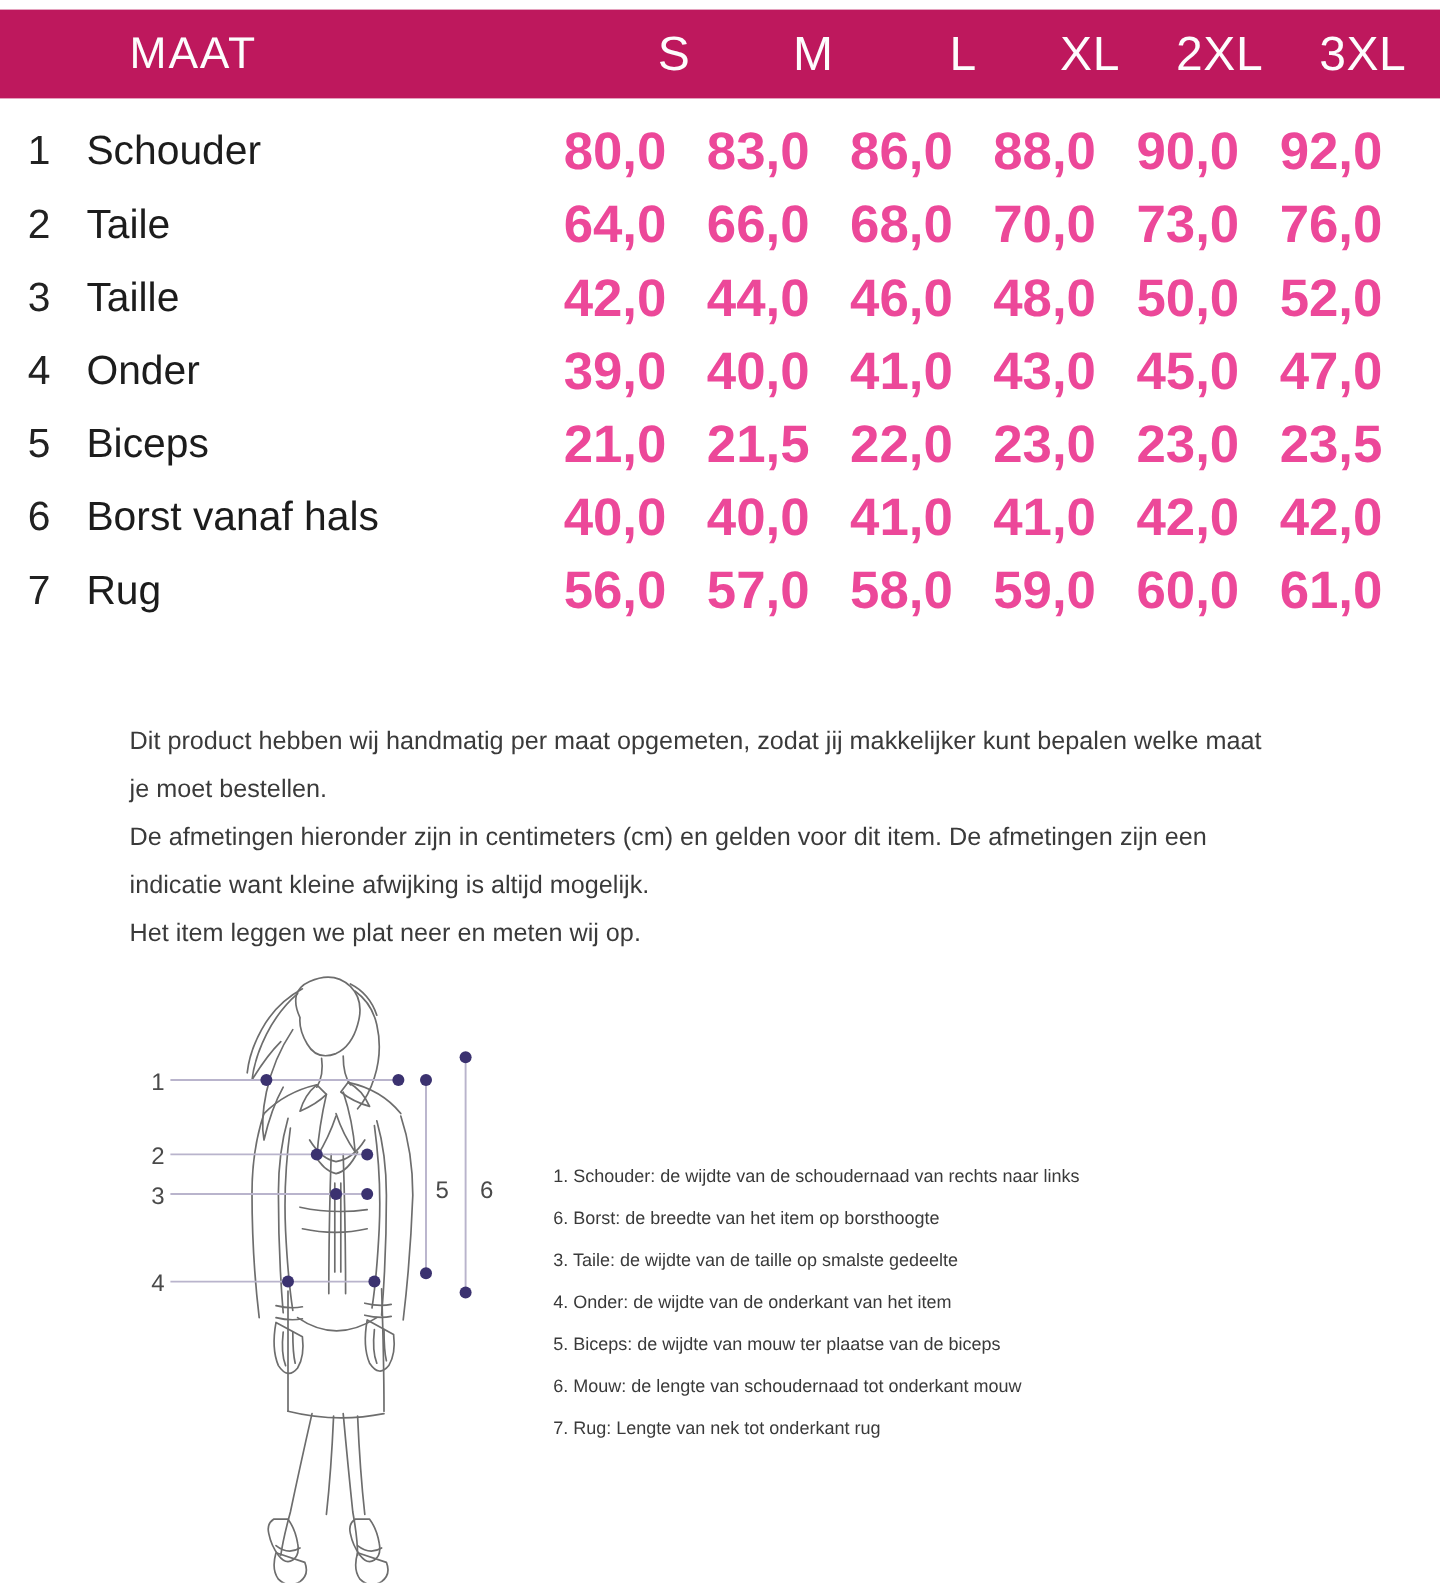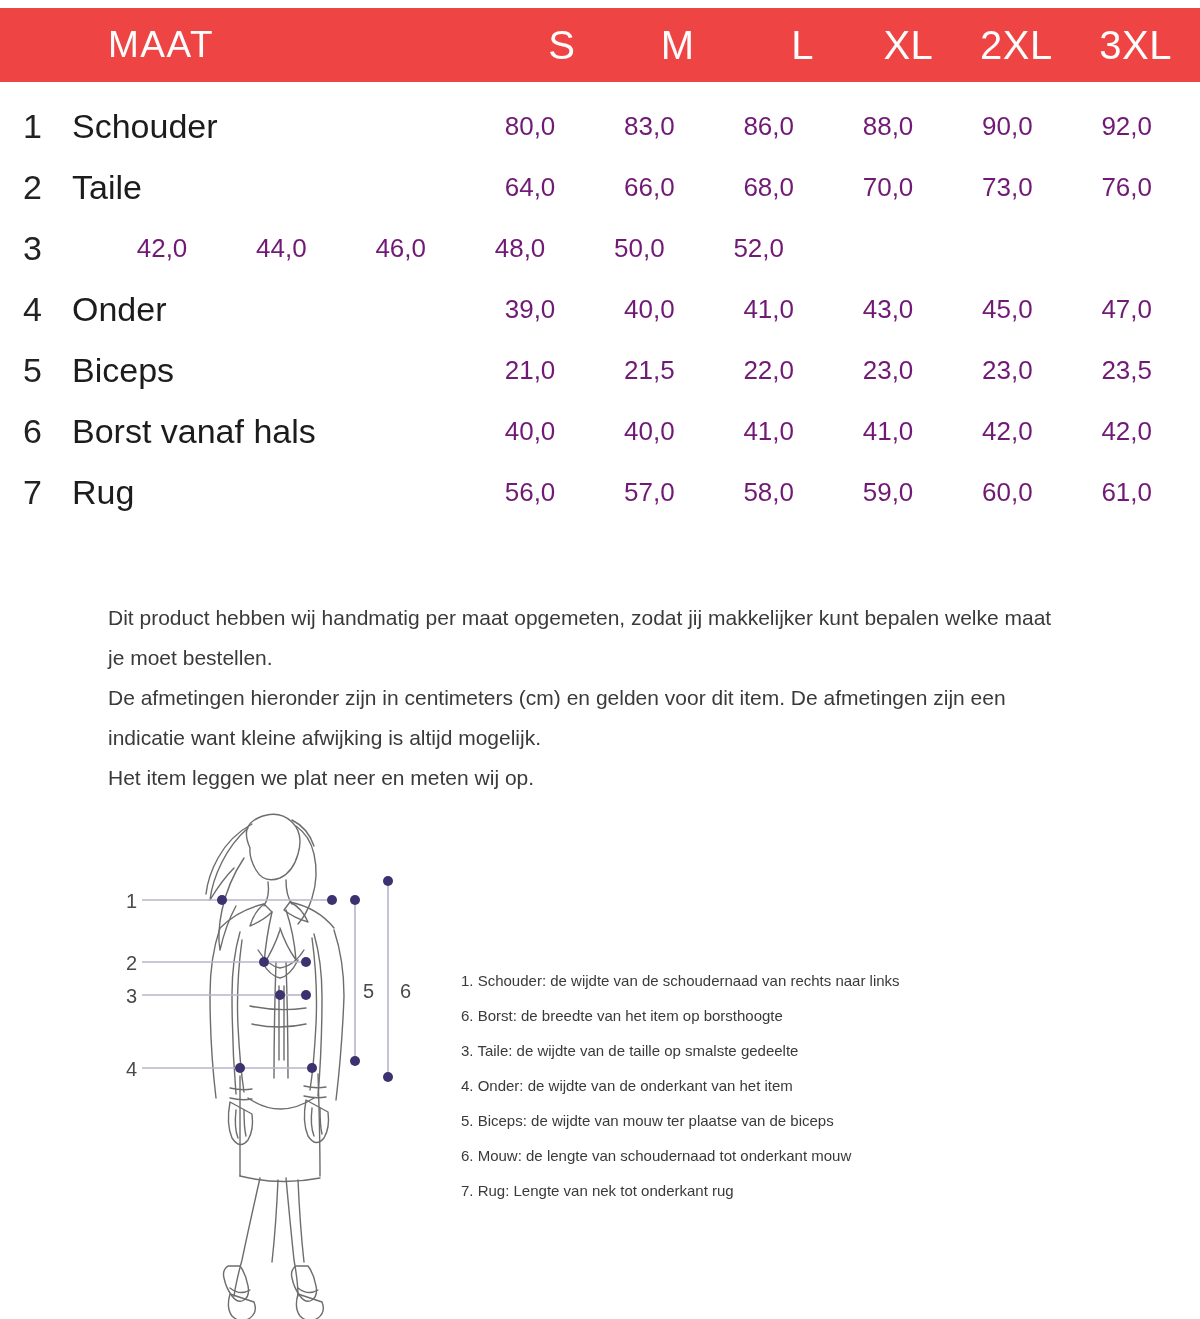--- a/index.html
+++ b/index.html
@@ -75,23 +75,23 @@
     font-weight: 300;
     color: #1c1c1c;
     white-space: nowrap;
   }
   .row-values {
     width: 716px;
     display: grid;
     grid-template-columns: repeat(6, 1fr);
   }
   .row-val {
-    font-size: 26px;
-    font-weight: 400;
-    color: #701a75;
+    font-size: 44px;
+    font-weight: 700;
+    color: #ec4899;
     text-align: right;
     padding-right: 4px;
   }
 
   
   .intro {
     position: absolute;
     left: 108px;
     top: 598px;
     width: 965px;
@@ -124,21 +124,21 @@
     font-weight: 300;
     line-height: 35px;
     color: #3a3a3a;
   }
   .legend-item { margin: 0; white-space: normal; }
   .legend-item.wrap { width: 590px; }
 </style>
 </head>
 <body>
 
-<div class="size-header" style="background: #ef4444;">
+<div class="size-header" style="background: #be185d;">
   <div class="hdr-maat">MAAT</div>
   <div class="hdr-sizes">
     <div class="hdr-size">S</div>
     <div class="hdr-size">M</div>
     <div class="hdr-size">L</div>
     <div class="hdr-size">XL</div>
     <div class="hdr-size">2XL</div>
     <div class="hdr-size">3XL</div>
   </div>
 </div>
@@ -166,20 +166,21 @@
       <div class="row-val">66,0</div>
       <div class="row-val">68,0</div>
       <div class="row-val">70,0</div>
       <div class="row-val">73,0</div>
       <div class="row-val">76,0</div>
     </div>
   </div>
 
   <div class="meas-row">
     <div class="row-num">3</div>
+    <div class="row-label">Taille</div>
     <div class="row-values">
       <div class="row-val">42,0</div>
       <div class="row-val">44,0</div>
       <div class="row-val">46,0</div>
       <div class="row-val">48,0</div>
       <div class="row-val">50,0</div>
       <div class="row-val">52,0</div>
     </div>
   </div>
 

